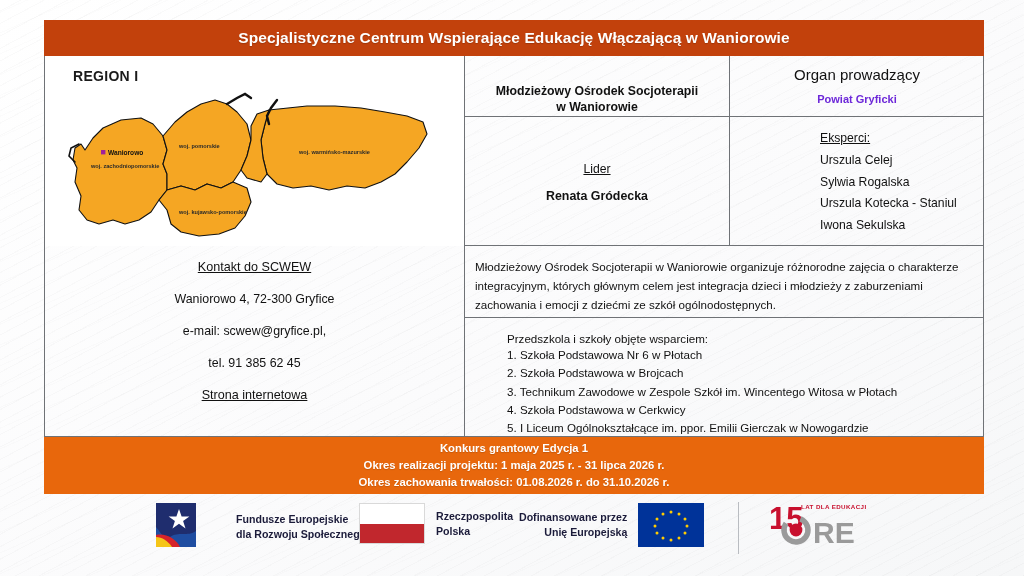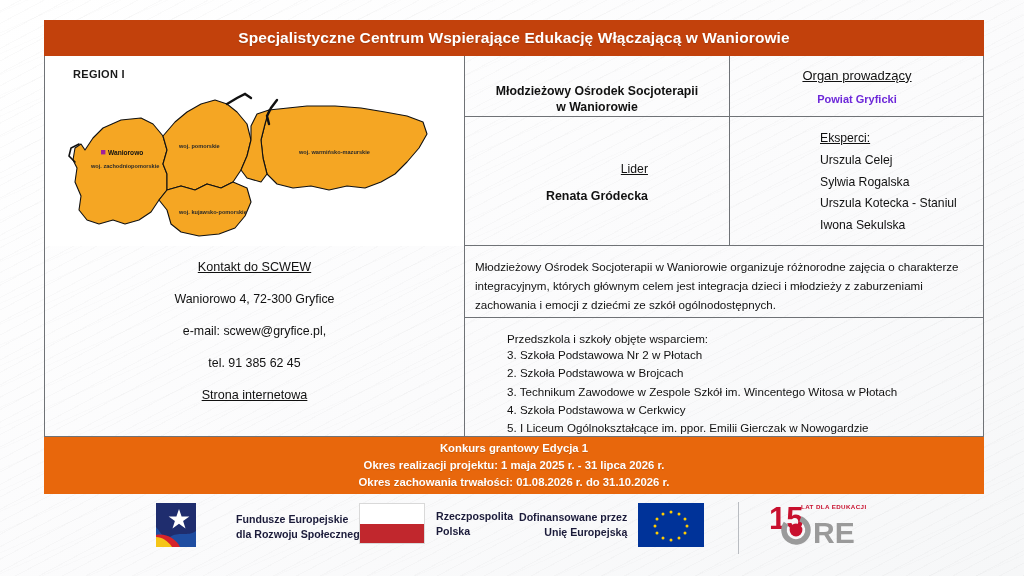--- a/index.html
+++ b/index.html
@@ -35,39 +35,39 @@
   .tbl{
     position:absolute;left:44px;top:56px;width:940px;height:381px;
     border:1px solid #6f7276;border-top:none;box-sizing:border-box;
     background:transparent;
   }
   .vline{position:absolute;background:#6f7276;width:1px;}
   .hline{position:absolute;background:#6f7276;height:1px;}
 
   
   .map-cell{position:absolute;left:0;top:0;width:419px;height:190px;background:#ffffff;}
-  .region-label{position:absolute;left:28px;top:12px;font-size:11px;font-weight:bold;color:#1a1a1a;letter-spacing:.3px;}
+  .region-label{position:absolute;left:28px;top:12px;font-size:14px;font-weight:bold;color:#1a1a1a;letter-spacing:.3px;}
   .map-wrap{position:absolute;left:10px;top:22px;width:400px;height:162px;}
   .map-wrap svg{display:block;width:100%;height:100%;}
   .mlab{font-family:"Liberation Sans",sans-serif;font-size:5.6px;font-weight:bold;fill:#2a2a2a;}
   .mlab-city{font-family:"Liberation Sans",sans-serif;font-size:6.6px;font-weight:bold;fill:#111;}
 
   
   .cell{position:absolute;box-sizing:border-box;}
   .c-mos{left:420px;top:0;width:264px;height:60px;display:flex;align-items:flex-end;justify-content:center;}
   .c-mos .txt{font-size:12.3px;font-weight:bold;color:#111;text-align:center;line-height:1.35;}
   .c-organ{left:685px;top:0;width:254px;height:60px;display:flex;align-items:center;justify-content:center;}
-  .c-organ .u{font-size:13px;color:#111;text-decoration:underline;}
+  .c-organ .u{font-size:15px;color:#111;}
   .c-organ .b{font-size:11px;font-weight:bold;color:#6d28d9;}
   .c-organ .inner{text-align:center;line-height:1.45;}
 
   .c-lider{left:420px;top:61px;width:264px;height:128px;display:flex;align-items:center;justify-content:center;}
   .c-lider .u{font-size:12.2px;color:#111;text-decoration:underline;}
   .c-lider .b{font-size:12.4px;font-weight:bold;color:#111;}
-  .c-lider .inner{text-align:right;line-height:1.7;}
+  .c-lider .inner{text-align:center;line-height:1.7;}
 
   .c-eksp{left:685px;top:61px;width:254px;height:128px;padding:14px 0 0 90px;}
   .c-eksp .u{font-size:12.2px;color:#111;text-decoration:underline;display:block;margin-bottom:5px;}
   .c-eksp .nm{font-size:12.2px;color:#111;display:block;line-height:1.78;}
 
   
   .c-contact{left:0;top:190px;width:419px;height:190px;padding-top:14px;text-align:center;}
   .c-contact .u{font-size:12.6px;color:#111;text-decoration:underline;display:block;}
   .c-contact .ln{font-size:12.4px;color:#111;display:block;}
   .c-contact .lnk{font-size:12.2px;color:#3d7ec0;display:block;}
@@ -194,21 +194,21 @@
       <span class="u">Strona internetowa</span>
       <div class="sp"></div>
     </div>
 
     <div class="cell c-desc">
       <p>Młodzieżowy Ośrodek Socjoterapii w Waniorowie organizuje różnorodne zajęcia o charakterze integracyjnym, których głównym celem jest integracja dzieci i młodzieży z zaburzeniami zachowania i emocji z dziećmi ze szkół ogólnodostępnych.</p>
     </div>
 
     <div class="cell c-schools">
       <span class="hd">Przedszkola i szkoły objęte wsparciem:</span>
-      <span class="it">3. Szkoła Podstawowa Nr 2 w Płotach</span>
+      <span class="it">1. Szkoła Podstawowa Nr 6 w Płotach</span>
       <span class="it">2. Szkoła Podstawowa w Brojcach</span>
       <span class="it">3. Technikum Zawodowe w Zespole Szkół im. Wincentego Witosa w Płotach</span>
       <span class="it">4. Szkoła Podstawowa w Cerkwicy</span>
       <span class="it">5. I Liceum Ogólnokształcące im. ppor. Emilii Gierczak w Nowogardzie</span>
     </div>
   </div>
 
   <div class="band">
     <span>Konkurs grantowy Edycja 1</span>
     <span>Okres realizacji projektu: 1 maja 2025 r. - 31 lipca 2026 r.</span>

